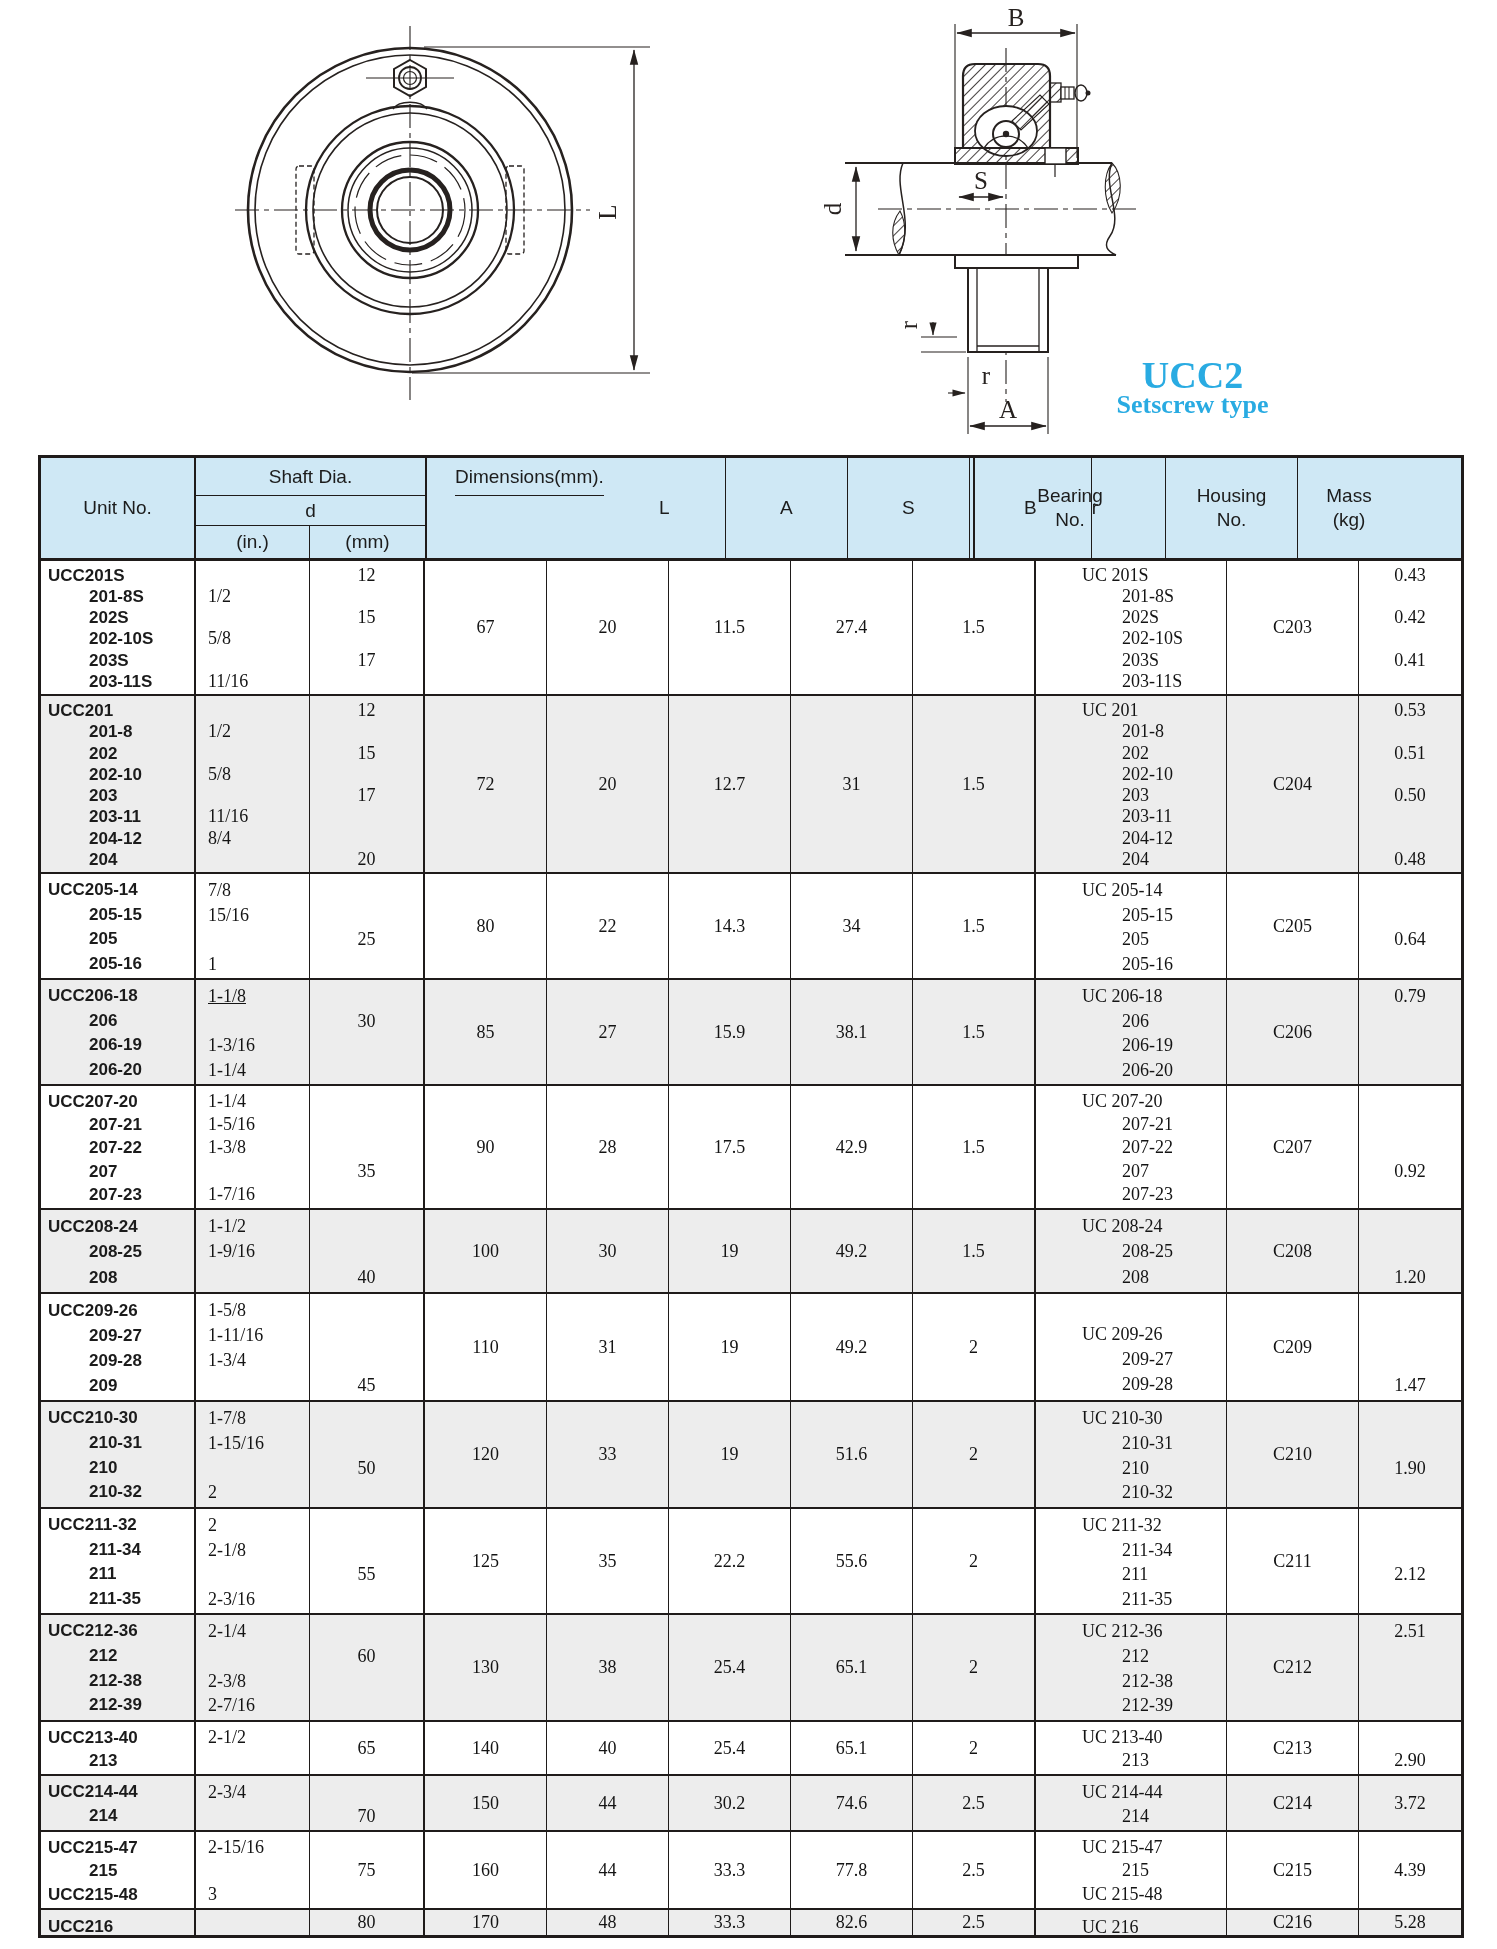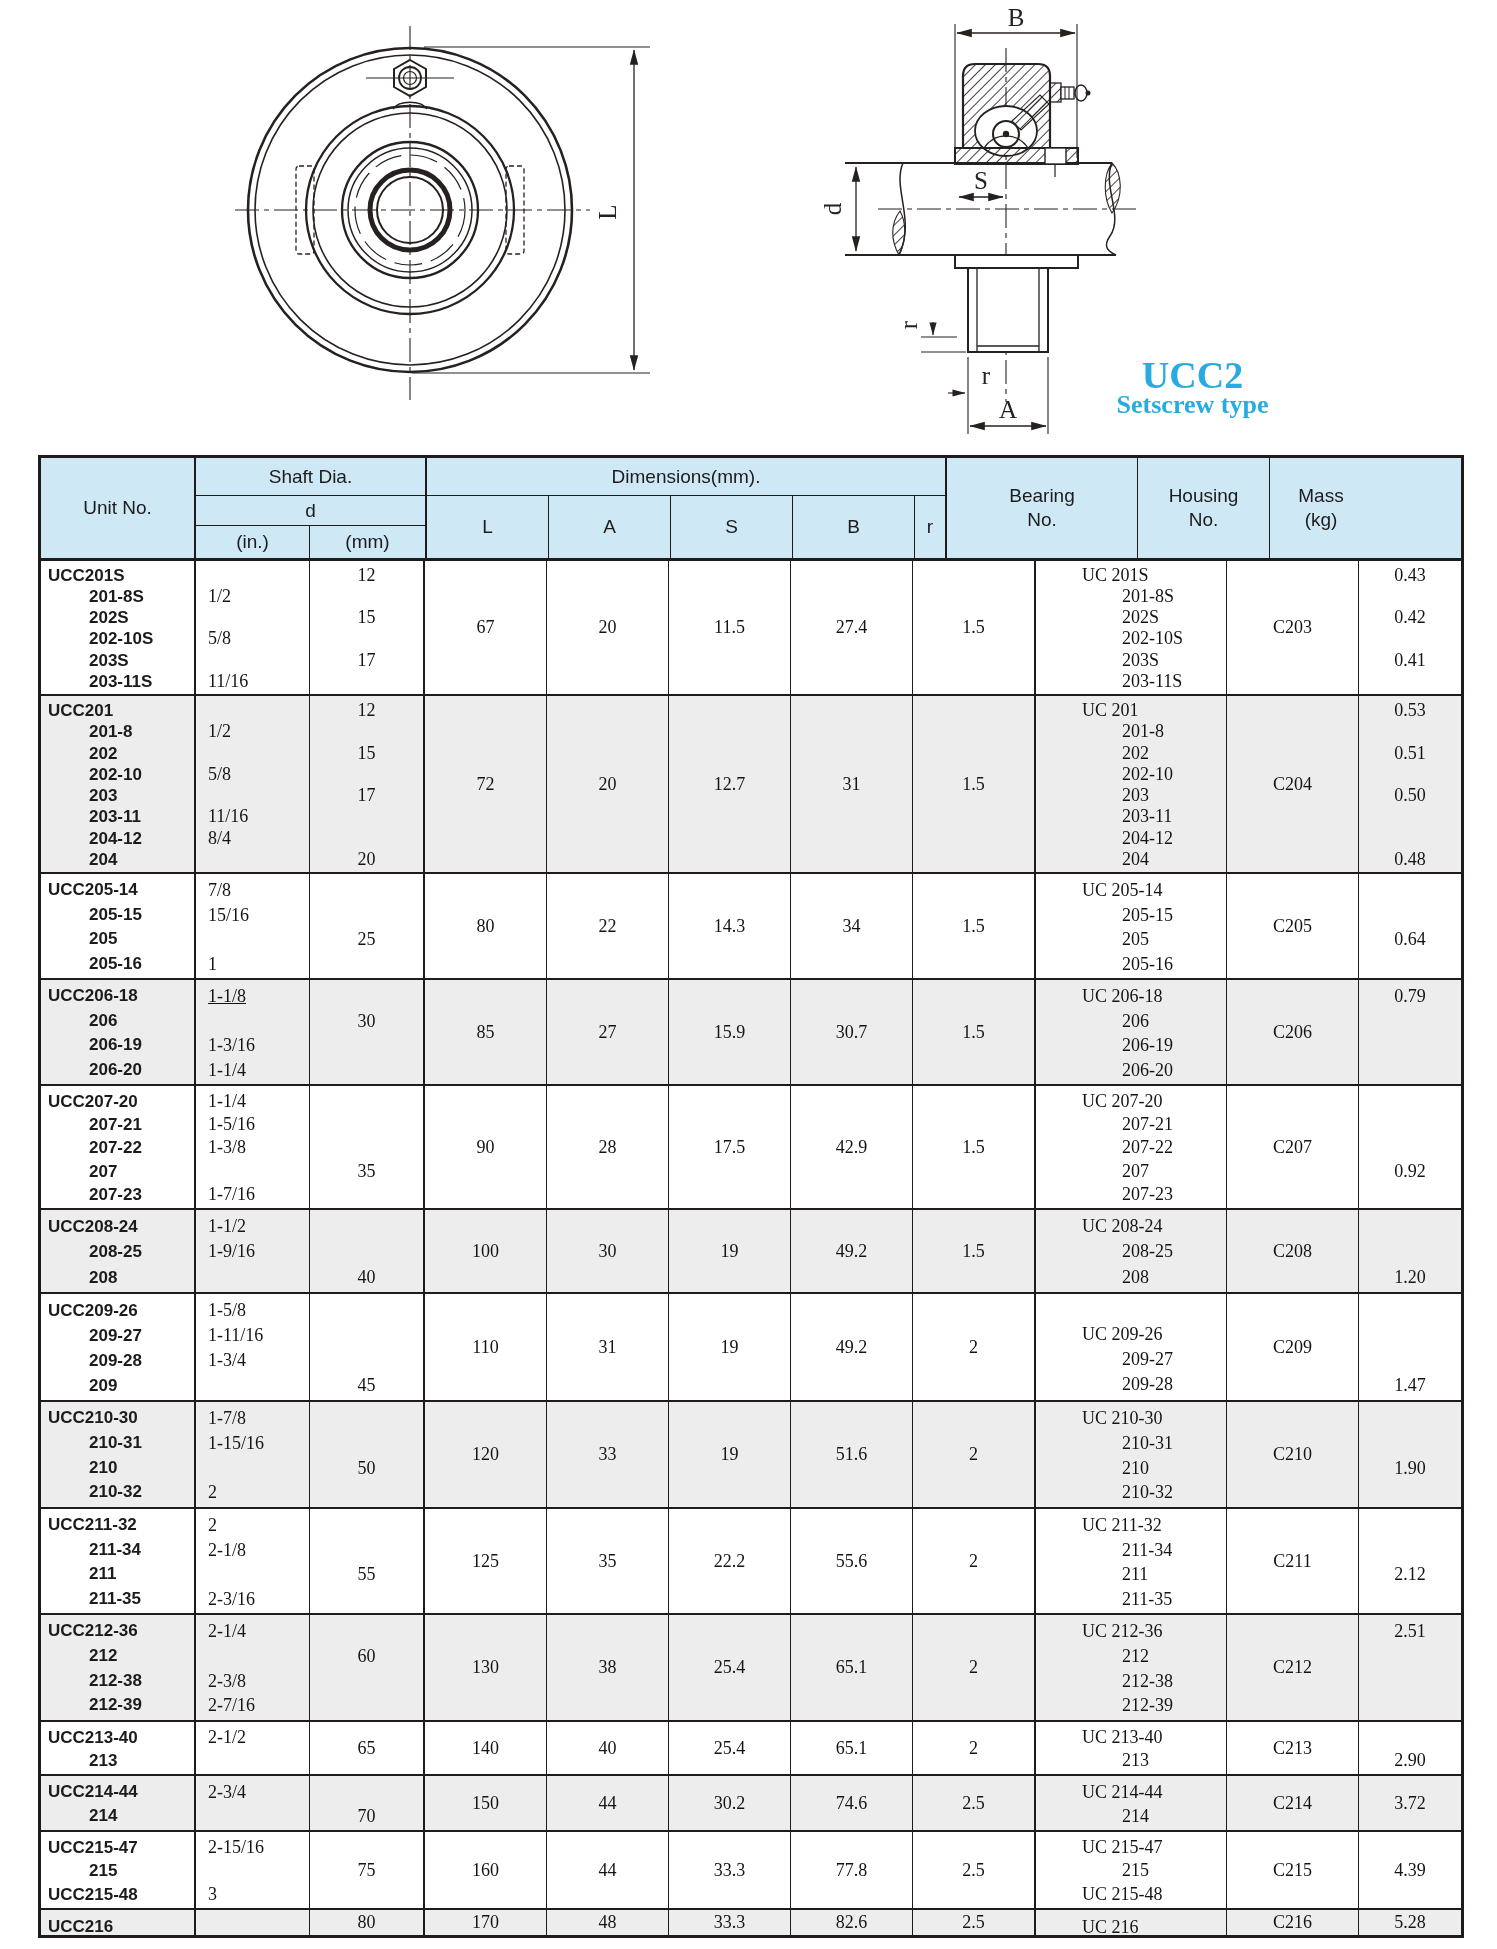--- a/index.html
+++ b/index.html
@@ -17,21 +17,21 @@
               border:3px solid #1f1b1a;background:#fff;}
   .thead{height:103px;background:#cfe8f5;border-bottom:3px solid #1f1b1a;display:flex;
          box-sizing:border-box;font-size:19px;color:#1c1c1c;}
   .th,.hc{box-sizing:border-box;}
   .b1{border-right:1.6px solid #1f1b1a;}
   .b2{border-right:2.6px solid #1f1b1a;}
   .th{display:flex;align-items:center;justify-content:center;flex-direction:column;height:100%;
       text-align:center;line-height:24px;}
   .col-unit{width:155px;}
   .col-shaft{width:229px;display:flex;flex-direction:column;height:100%;}
-  .col-dims{width:518px;display:flex;flex-direction:column;height:100%;}
+  .col-dims{width:518px;display:flex;height:100%;margin-left:28px;}
   .col-bearing{width:191px;}
   .col-housing{width:132px;}
   .col-mass{width:102px;}
   .hband{height:38px;border-bottom:1.6px solid #1f1b1a;display:flex;align-items:center;justify-content:center;box-sizing:border-box;}
   .hband-d{height:30px;border-bottom:1.6px solid #1f1b1a;display:flex;align-items:center;justify-content:center;box-sizing:border-box;}
   .hsubrow{flex:1;display:flex;}
   .hc{display:flex;align-items:center;justify-content:center;}
 
   .trow{display:flex;box-sizing:border-box;border-bottom:2.2px solid #1f1b1a;background:#fff;
         font-family:"Liberation Serif",serif;font-size:18px;color:#141414;}
@@ -380,21 +380,21 @@
           </div>
           <div class="cell cmm b2">
             <div class="tl" style="height: 24.5px; line-height: 24.5px;"></div>
             <div class="tl" style="height: 24.5px; line-height: 24.5px;">30</div>
             <div class="tl" style="height: 24.5px; line-height: 24.5px;"></div>
             <div class="tl" style="height: 24.5px; line-height: 24.5px;"></div>
           </div>
           <div class="cell cdim vc b1" style="width: 122px;">85</div>
           <div class="cell cdim vc b1" style="width: 122px;">27</div>
           <div class="cell cdim vc b1" style="width: 122px;">15.9</div>
-          <div class="cell cdim vc b1" style="width: 122px;">30.7</div>
+          <div class="cell cdim vc b1" style="width: 122px;">38.1</div>
           <div class="cell cdim vc b2" style="width: 123px;">1.5</div>
           <div class="cell cbrg b1">
             <div class="tl " style="height: 24.5px; line-height: 24.5px;">UC 206-18</div>
             <div class="tl ind2" style="height: 24.5px; line-height: 24.5px;">206</div>
             <div class="tl ind2" style="height: 24.5px; line-height: 24.5px;">206-19</div>
             <div class="tl ind2" style="height: 24.5px; line-height: 24.5px;">206-20</div>
           </div>
           <div class="cell chsg vc b1">C206</div>
           <div class="cell cmass">
             <div class="tl" style="height: 24.5px; line-height: 24.5px;">0.79</div>

